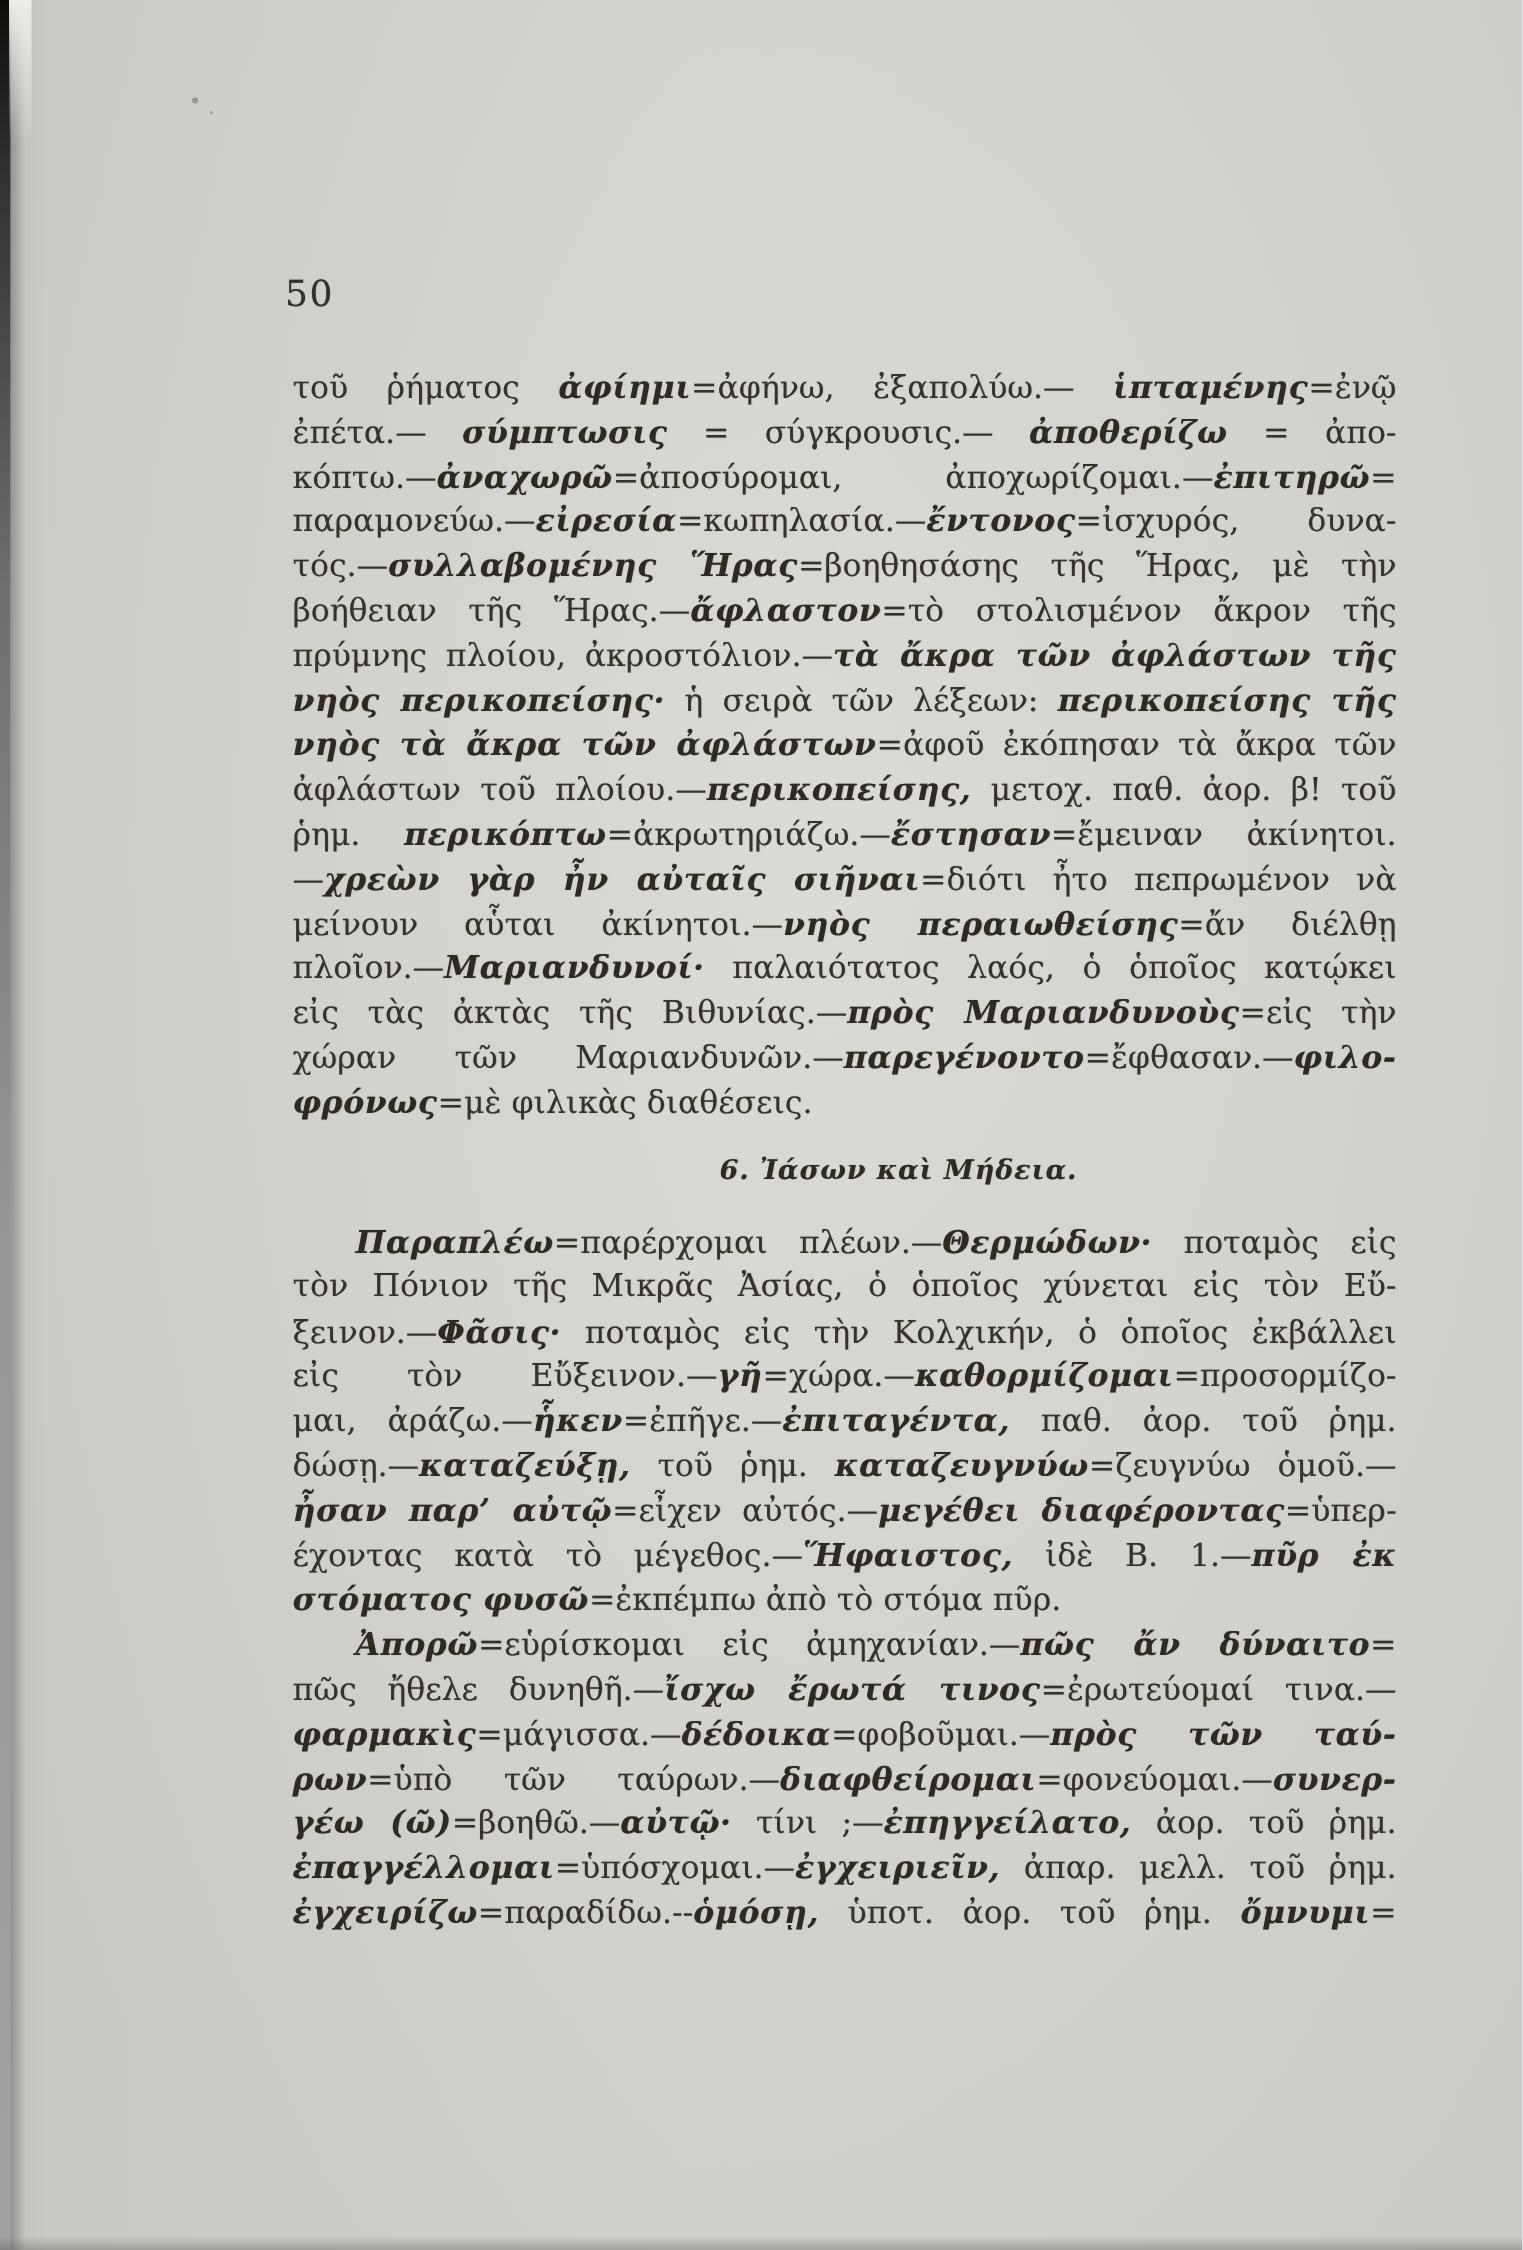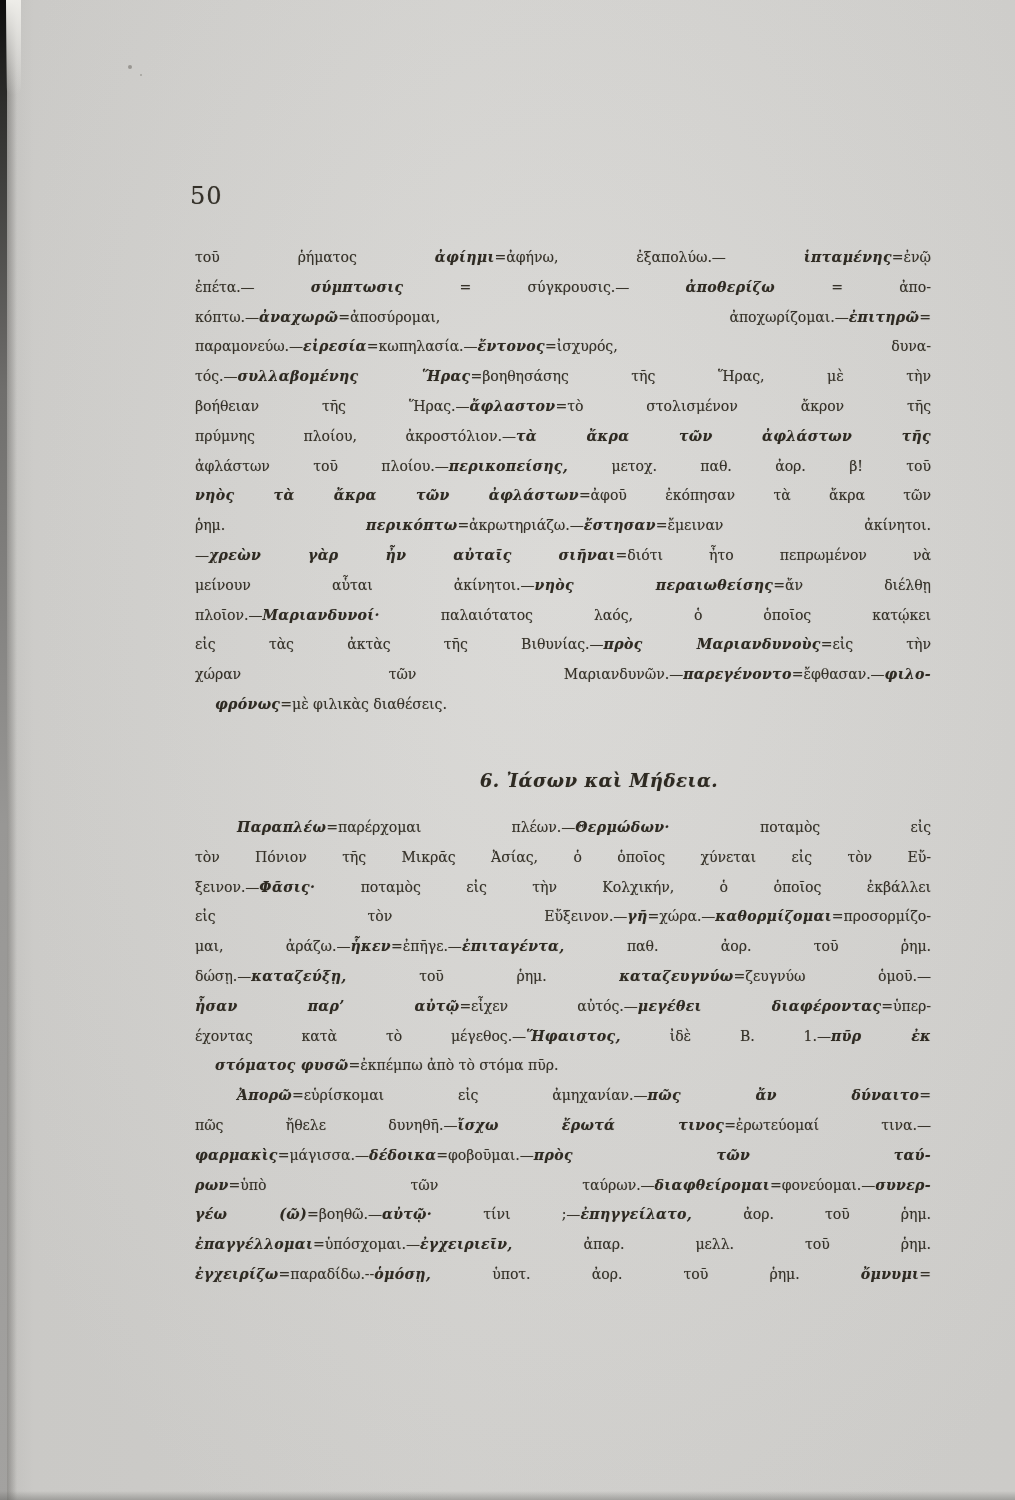--- a/index.html
+++ b/index.html
@@ -21,27 +21,27 @@
     background:linear-gradient(to bottom,#eeede9,rgba(238,237,233,0));border-radius:0 0 8px 8px;}
   .bottom-shadow{position:absolute;left:0;bottom:0;width:100%;height:9px;
     background:linear-gradient(to top,rgba(88,88,85,0.38),rgba(88,88,85,0));}
   .speck1{position:absolute;left:128px;top:65px;width:4px;height:4px;border-radius:50%;
     background:#6e6a64;opacity:.55;}
   .speck2{position:absolute;left:140px;top:74px;width:2px;height:2px;border-radius:50%;
     background:#6e6a64;opacity:.45;}
   
   .pagenum{position:absolute;left:190px;top:182px;font-size:24px;color:#343029;
     letter-spacing:1px;text-shadow:0.2px 0.2px 0.7px rgba(52,48,41,0.45);}
-  .textcol{position:absolute;left:195px;width:736px;color:#363229;font-size:14px;
+  .textcol{position:absolute;left:195px;width:736px;color:#363229;font-size:21px;
     text-shadow:0.2px 0.2px 0.7px rgba(54,50,41,0.42);}
   #p1{top:243px;}
   #p23{top:813px;}
   .tl{height:29.8px;line-height:29.8px;text-align:justify;text-align-last:justify;
     white-space:nowrap;overflow:visible;}
-  .tl.last{text-align:right;text-align-last:left;margin-left:20px;}
+  .tl.last{text-align:right;text-align-last:left;}
   .tl.ind{text-indent:42px;}
   .lem{font-weight:bold;font-style:italic;letter-spacing:0.4px;color:#2e2a22;}
   .heading{position:absolute;left:195px;top:766px;width:736px;height:30px;line-height:30px;
     text-align:center;text-indent:72px;font-weight:bold;font-style:italic;font-size:18px;
     color:#2e2a22;letter-spacing:0.6px;text-shadow:0.2px 0.2px 0.7px rgba(54,50,41,0.42);}
 </style>
 </head>
 <body>
 
 <div class="page">
@@ -55,22 +55,23 @@
   <div class="pagenum">50</div>
 
   <div id="p1" class="textcol">
       <div class="tl"><span>τοῦ ῥήματος </span><span class="lem">ἀφίημι</span><span>=ἀφήνω, ἐξαπολύω.— </span><span class="lem">ἱπταμένης</span><span>=ἐνῷ</span></div>
       <div class="tl"><span>ἐπέτα.— </span><span class="lem">σύμπτωσις</span><span> = σύγκρουσις.— </span><span class="lem">ἀποθερίζω</span><span> = ἀπο-</span></div>
       <div class="tl"><span>κόπτω.—</span><span class="lem">ἀναχωρῶ</span><span>=ἀποσύρομαι, ἀποχωρίζομαι.—</span><span class="lem">ἐπιτηρῶ</span><span>=</span></div>
       <div class="tl"><span>παραμονεύω.—</span><span class="lem">εἰρεσία</span><span>=κωπηλασία.—</span><span class="lem">ἔντονος</span><span>=ἰσχυρός, δυνα-</span></div>
       <div class="tl"><span>τός.—</span><span class="lem">συλλαβομένης Ἥρας</span><span>=βοηθησάσης τῆς Ἥρας, μὲ τὴν</span></div>
       <div class="tl"><span>βοήθειαν τῆς Ἥρας.—</span><span class="lem">ἄφλαστον</span><span>=τὸ στολισμένον ἄκρον τῆς</span></div>
       <div class="tl"><span>πρύμνης πλοίου, ἀκροστόλιον.—</span><span class="lem">τὰ ἄκρα τῶν ἀφλάστων τῆς</span></div>
+      <div class="tl"><span class="lem">νηὸς περικοπείσης·</span><span> ἡ σειρὰ τῶν λέξεων: </span><span class="lem">περικοπείσης τῆς</span></div>
+      <div class="tl"><span class="lem">νηὸς τὰ ἄκρα τῶν ἀφλάστων</span><span>=ἀφοῦ ἐκόπησαν τὰ ἄκρα τῶν</span></div>
       <div class="tl"><span>ἀφλάστων τοῦ πλοίου.—</span><span class="lem">περικοπείσης,</span><span> μετοχ. παθ. ἀορ. β! τοῦ</span></div>
-      <div class="tl"><span class="lem">νηὸς τὰ ἄκρα τῶν ἀφλάστων</span><span>=ἀφοῦ ἐκόπησαν τὰ ἄκρα τῶν</span></div>
       <div class="tl"><span>ῥημ. </span><span class="lem">περικόπτω</span><span>=ἀκρωτηριάζω.—</span><span class="lem">ἔστησαν</span><span>=ἔμειναν ἀκίνητοι.</span></div>
       <div class="tl"><span>—</span><span class="lem">χρεὼν γὰρ ἦν αὐταῖς σιῆναι</span><span>=διότι ἦτο πεπρωμένον νὰ</span></div>
       <div class="tl"><span>μείνουν αὗται ἀκίνητοι.—</span><span class="lem">νηὸς περαιωθείσης</span><span>=ἄν διέλθῃ</span></div>
       <div class="tl"><span>πλοῖον.—</span><span class="lem">Μαριανδυνοί·</span><span> παλαιότατος λαός, ὁ ὁποῖος κατῴκει</span></div>
       <div class="tl"><span>εἰς τὰς ἀκτὰς τῆς Βιθυνίας.—</span><span class="lem">πρὸς Μαριανδυνοὺς</span><span>=εἰς τὴν</span></div>
       <div class="tl"><span>χώραν τῶν Μαριανδυνῶν.—</span><span class="lem">παρεγένοντο</span><span>=ἔφθασαν.—</span><span class="lem">φιλο-</span></div>
       <div class="tl last"><span class="lem">φρόνως</span><span>=μὲ φιλικὰς διαθέσεις.</span></div>
     </div>
 
   <div class="heading">6. Ἰάσων καὶ Μήδεια.</div>

